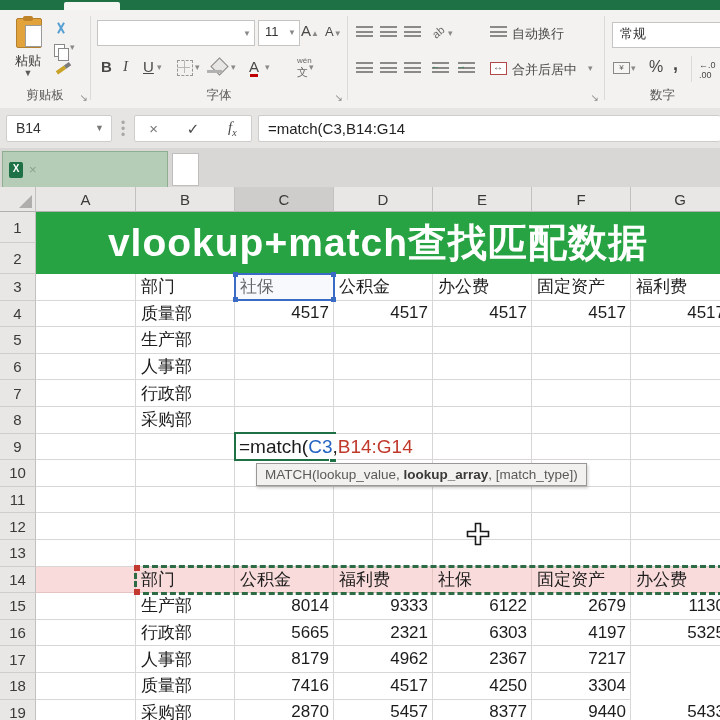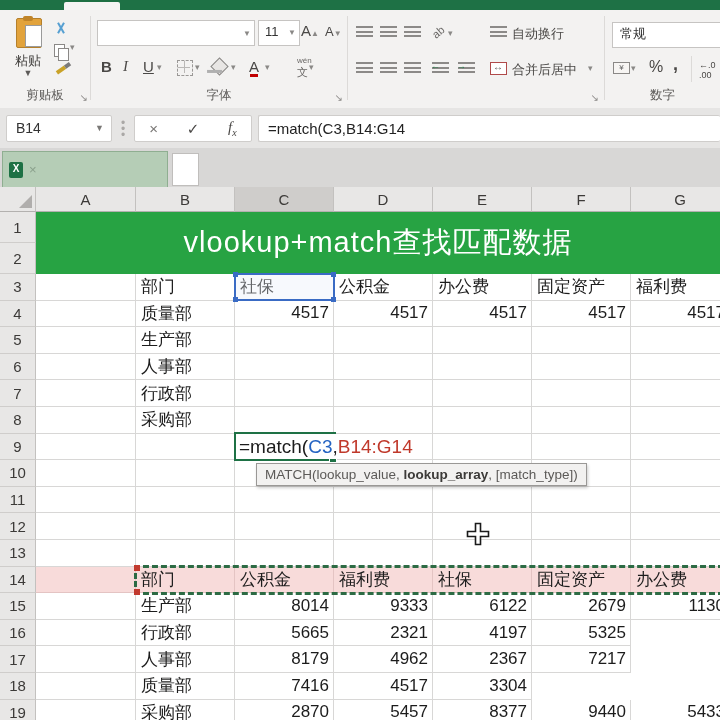--- a/index.html
+++ b/index.html
@@ -83,21 +83,21 @@
   .rn{box-sizing:border-box;width:36px;background:#e8e7e6;border-right:1px solid #c3c1bf;border-bottom:1px solid #cfcdcb;
       font-size:15px;color:#3c3a38;display:flex;align-items:center;justify-content:center;flex:0 0 auto;}
   .cell{box-sizing:border-box;border-right:1px solid #d8d7d6;border-bottom:1px solid #d8d7d6;
         font-size:17px;color:#1c1c1c;display:flex;align-items:center;padding-left:5px;overflow:hidden;white-space:nowrap;flex:0 0 auto;}
   .col-A{width:100px;} .col-B,.col-C,.col-D,.col-E,.col-F{width:99px;} .col-G{width:99px;}
   .cell.num{justify-content:flex-end;padding-right:4px;padding-left:0;}
   .cell.pink{background:#f8dbda;border-right-color:#e4c4c3;border-bottom-color:#e4c4c3;}
   
   #banner{position:absolute;left:36px;top:25px;width:684px;height:62px;background:#27a343;z-index:2;
           display:flex;align-items:center;justify-content:center;}
-  #banner span{color:#fff;font-size:29px;letter-spacing:1px;white-space:nowrap;}
+  #banner span{color:#fff;font-size:39px;letter-spacing:1px;white-space:nowrap;font-weight:bold;}
   
   #refC3{position:absolute;left:234px;top:86px;width:101px;height:28px;border:2px solid #3a6bc4;box-sizing:border-box;z-index:4;background:rgba(233,237,250,0.35);}
   #refC3 i{position:absolute;width:5px;height:5px;background:#3a6bc4;}
   #refC3 .tl{left:-3px;top:-3px;} #refC3 .tr{right:-3px;top:-3px;}
   #refC3 .bl{left:-3px;bottom:-3px;} #refC3 .br{right:-3px;bottom:-3px;}
   
   #editC9{position:absolute;left:234px;top:245px;width:102px;height:29px;border:2px solid #1e7145;box-sizing:border-box;z-index:4;}
   #editC9 .handle{position:absolute;right:-3px;bottom:-4px;width:6px;height:6px;background:#1e7145;border:1px solid #fff;}
   #edit-formula{position:absolute;left:239px;top:247px;height:25px;z-index:5;background:#fff;font-size:19px;line-height:25px;white-space:nowrap;padding-right:3px;}
   
@@ -374,38 +374,40 @@
           <div class="cell col-E num">6122</div>
           <div class="cell col-F num">2679</div>
           <div class="cell col-G num">1130</div>
         </div>
         <div class="grow" style="height: 26.6px;">
           <div class="rn">16</div>
           <div class="cell col-A"></div>
           <div class="cell col-B">行政部</div>
           <div class="cell col-C num">5665</div>
           <div class="cell col-D num">2321</div>
+          <div class="cell col-E num">6303</div>
           <div class="cell col-F num">4197</div>
           <div class="cell col-G num">5325</div>
         </div>
         <div class="grow" style="height: 26.6px;">
           <div class="rn">17</div>
           <div class="cell col-A"></div>
           <div class="cell col-B">人事部</div>
           <div class="cell col-C num">8179</div>
           <div class="cell col-D num">4962</div>
           <div class="cell col-F num">2367</div>
           <div class="cell col-G num">7217</div>
         </div>
         <div class="grow" style="height: 26.6px;">
           <div class="rn">18</div>
           <div class="cell col-A"></div>
           <div class="cell col-B">质量部</div>
           <div class="cell col-C num">7416</div>
           <div class="cell col-E num">4517</div>
+          <div class="cell col-F num">4250</div>
           <div class="cell col-G num">3304</div>
         </div>
         <div class="grow" style="height: 26.6px;">
           <div class="rn">19</div>
           <div class="cell col-A"></div>
           <div class="cell col-B">采购部</div>
           <div class="cell col-C num">2870</div>
           <div class="cell col-D num">5457</div>
           <div class="cell col-E num">8377</div>
           <div class="cell col-F num">9440</div>

